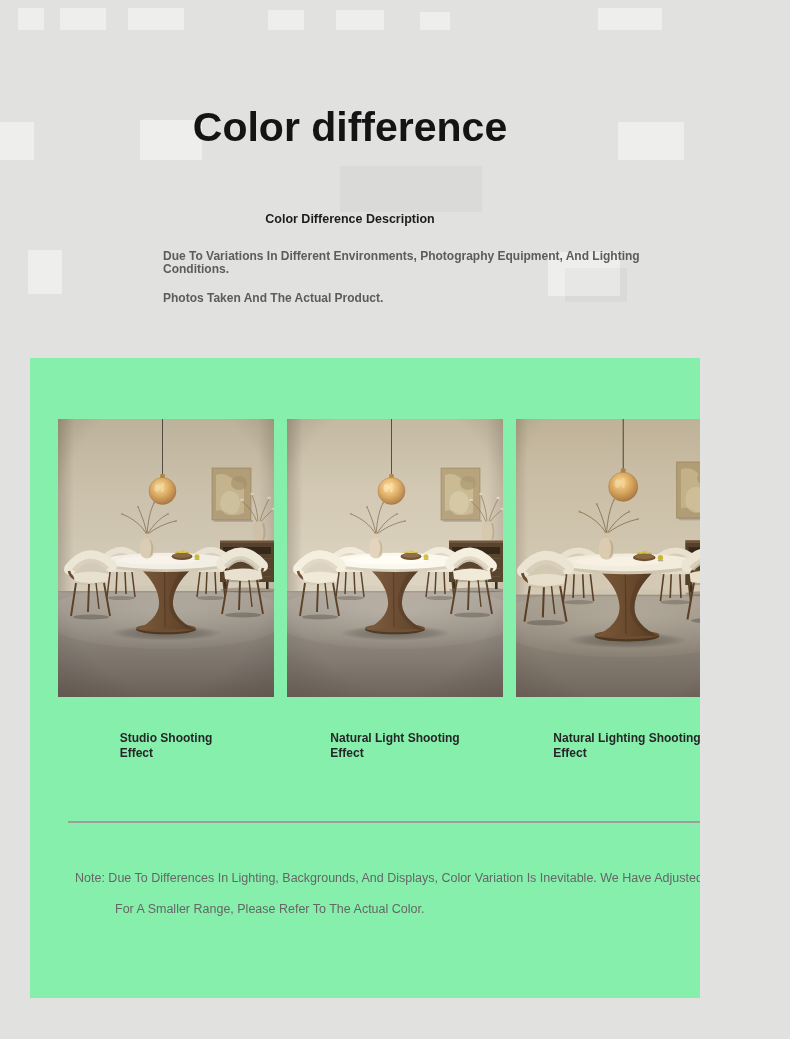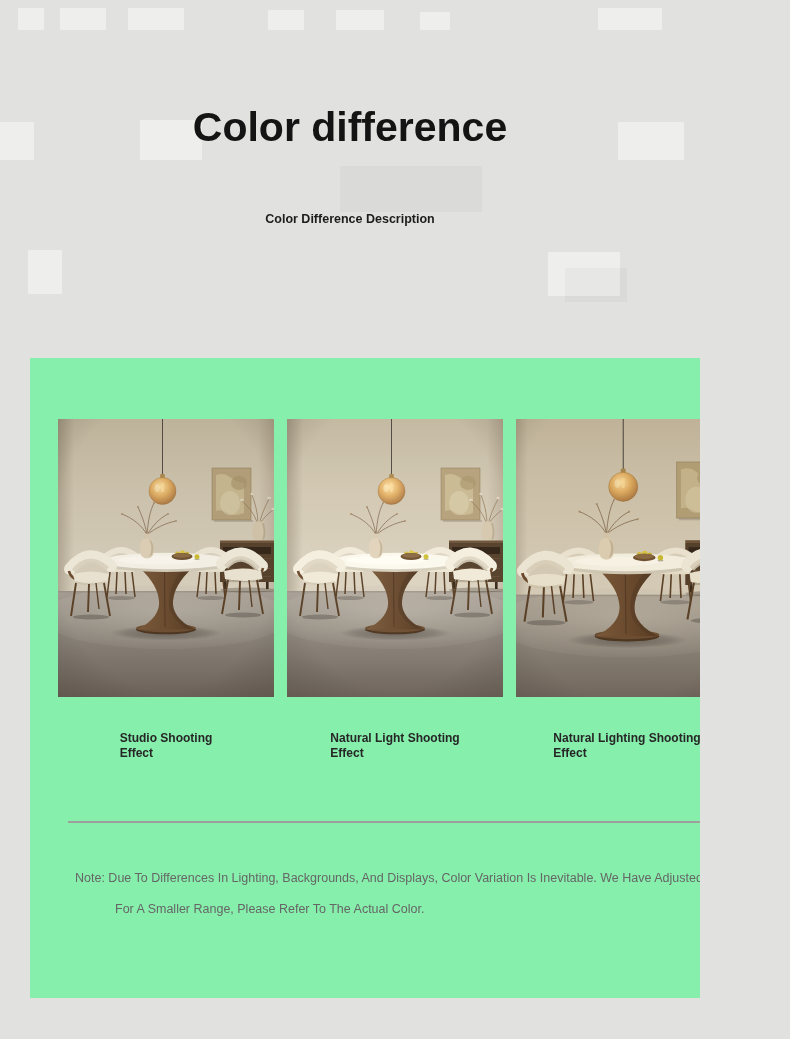--- a/index.html
+++ b/index.html
@@ -254,20 +254,22 @@
       <div class="wm wm--light" style="left: 548px; top: 252px; width: 72px; height: 44px;"></div>
       <div class="wm wm--light" style="left: 742px; top: 250px; width: 48px; height: 46px;"></div>
       <div class="wm wm--dark" style="left: 340px; top: 166px; width: 142px; height: 46px;"></div>
       <div class="wm wm--dark" style="left: 565px; top: 268px; width: 62px; height: 34px;"></div>
     </div>
 
   <h1 class="title">Color difference</h1>
   <div class="subtitle">Color Difference Description</div>
 
   <div class="desc">
+    <p class="d1">Due To Variations In Different Environments, Photography Equipment, And Lighting Conditions.</p>
+    <p class="d3">Photos Taken And The Actual Product.</p>
   </div>
 
   <div class="panel">
 
     <div class="photos-row">
       <figure class="photo photo--studio">
         <svg viewBox="0 0 216 278" preserveAspectRatio="xMidYMid slice">
             <use href="#scene"></use>
           </svg>
       </figure>

